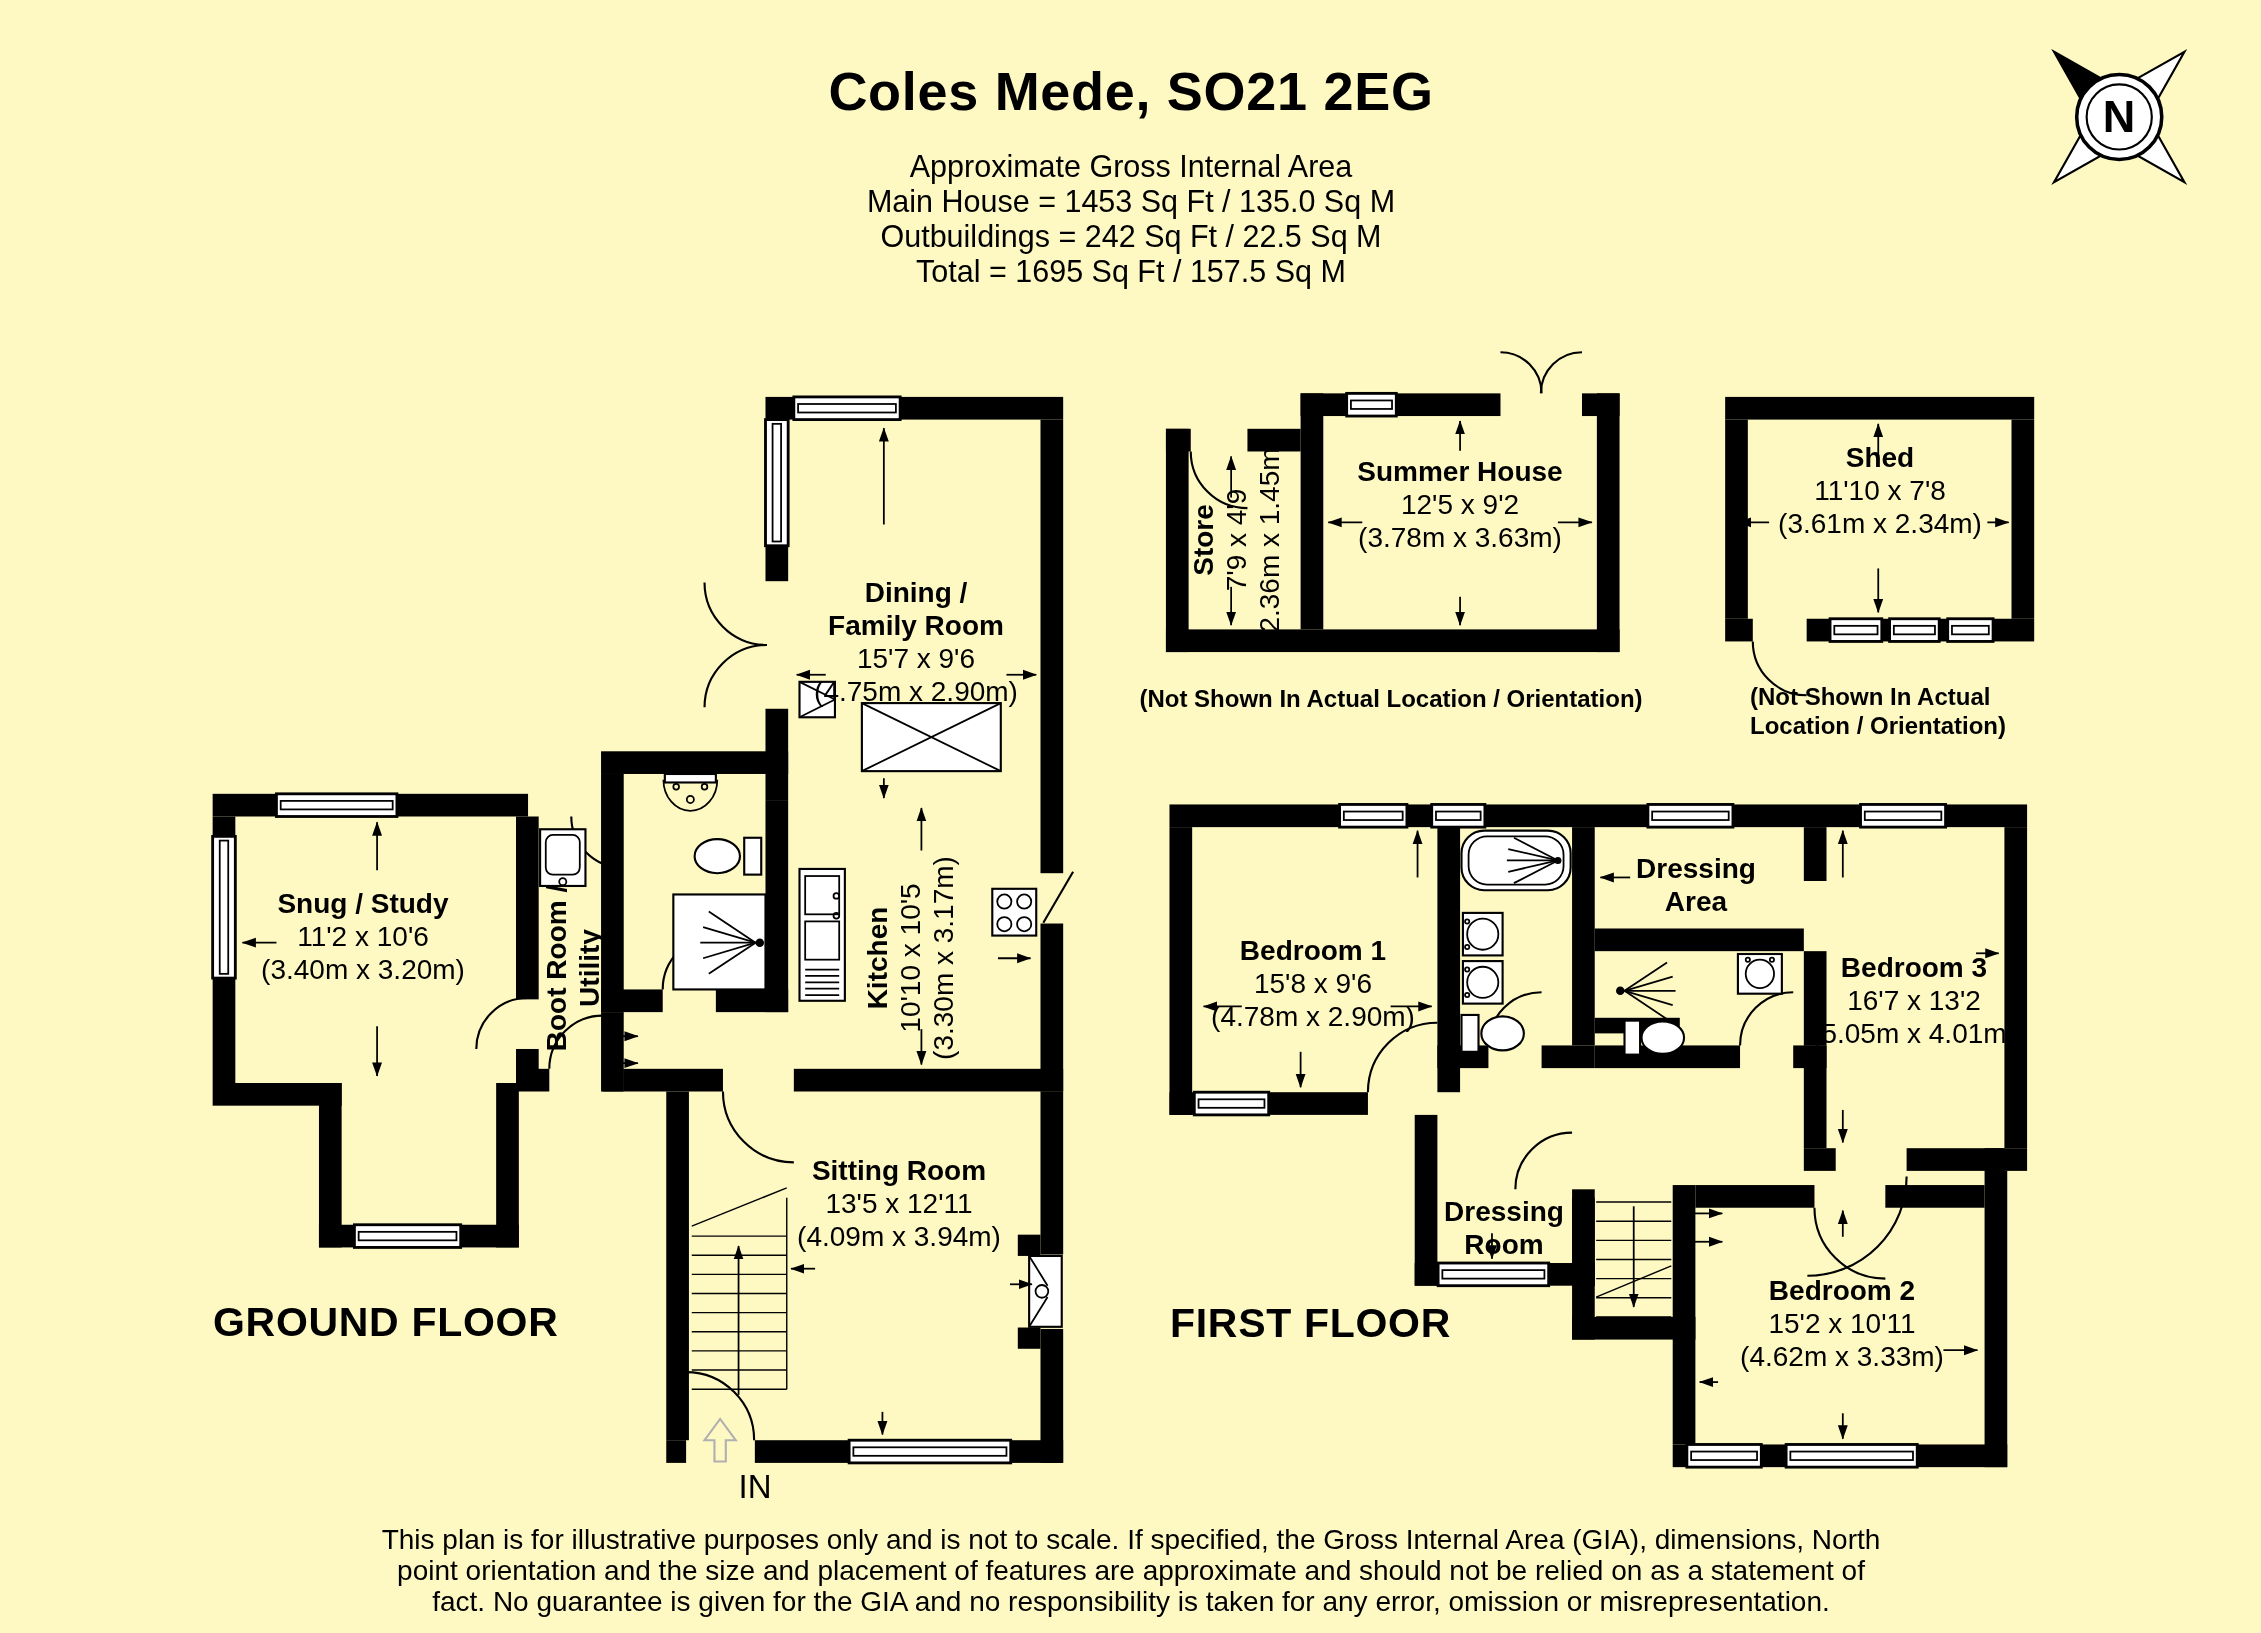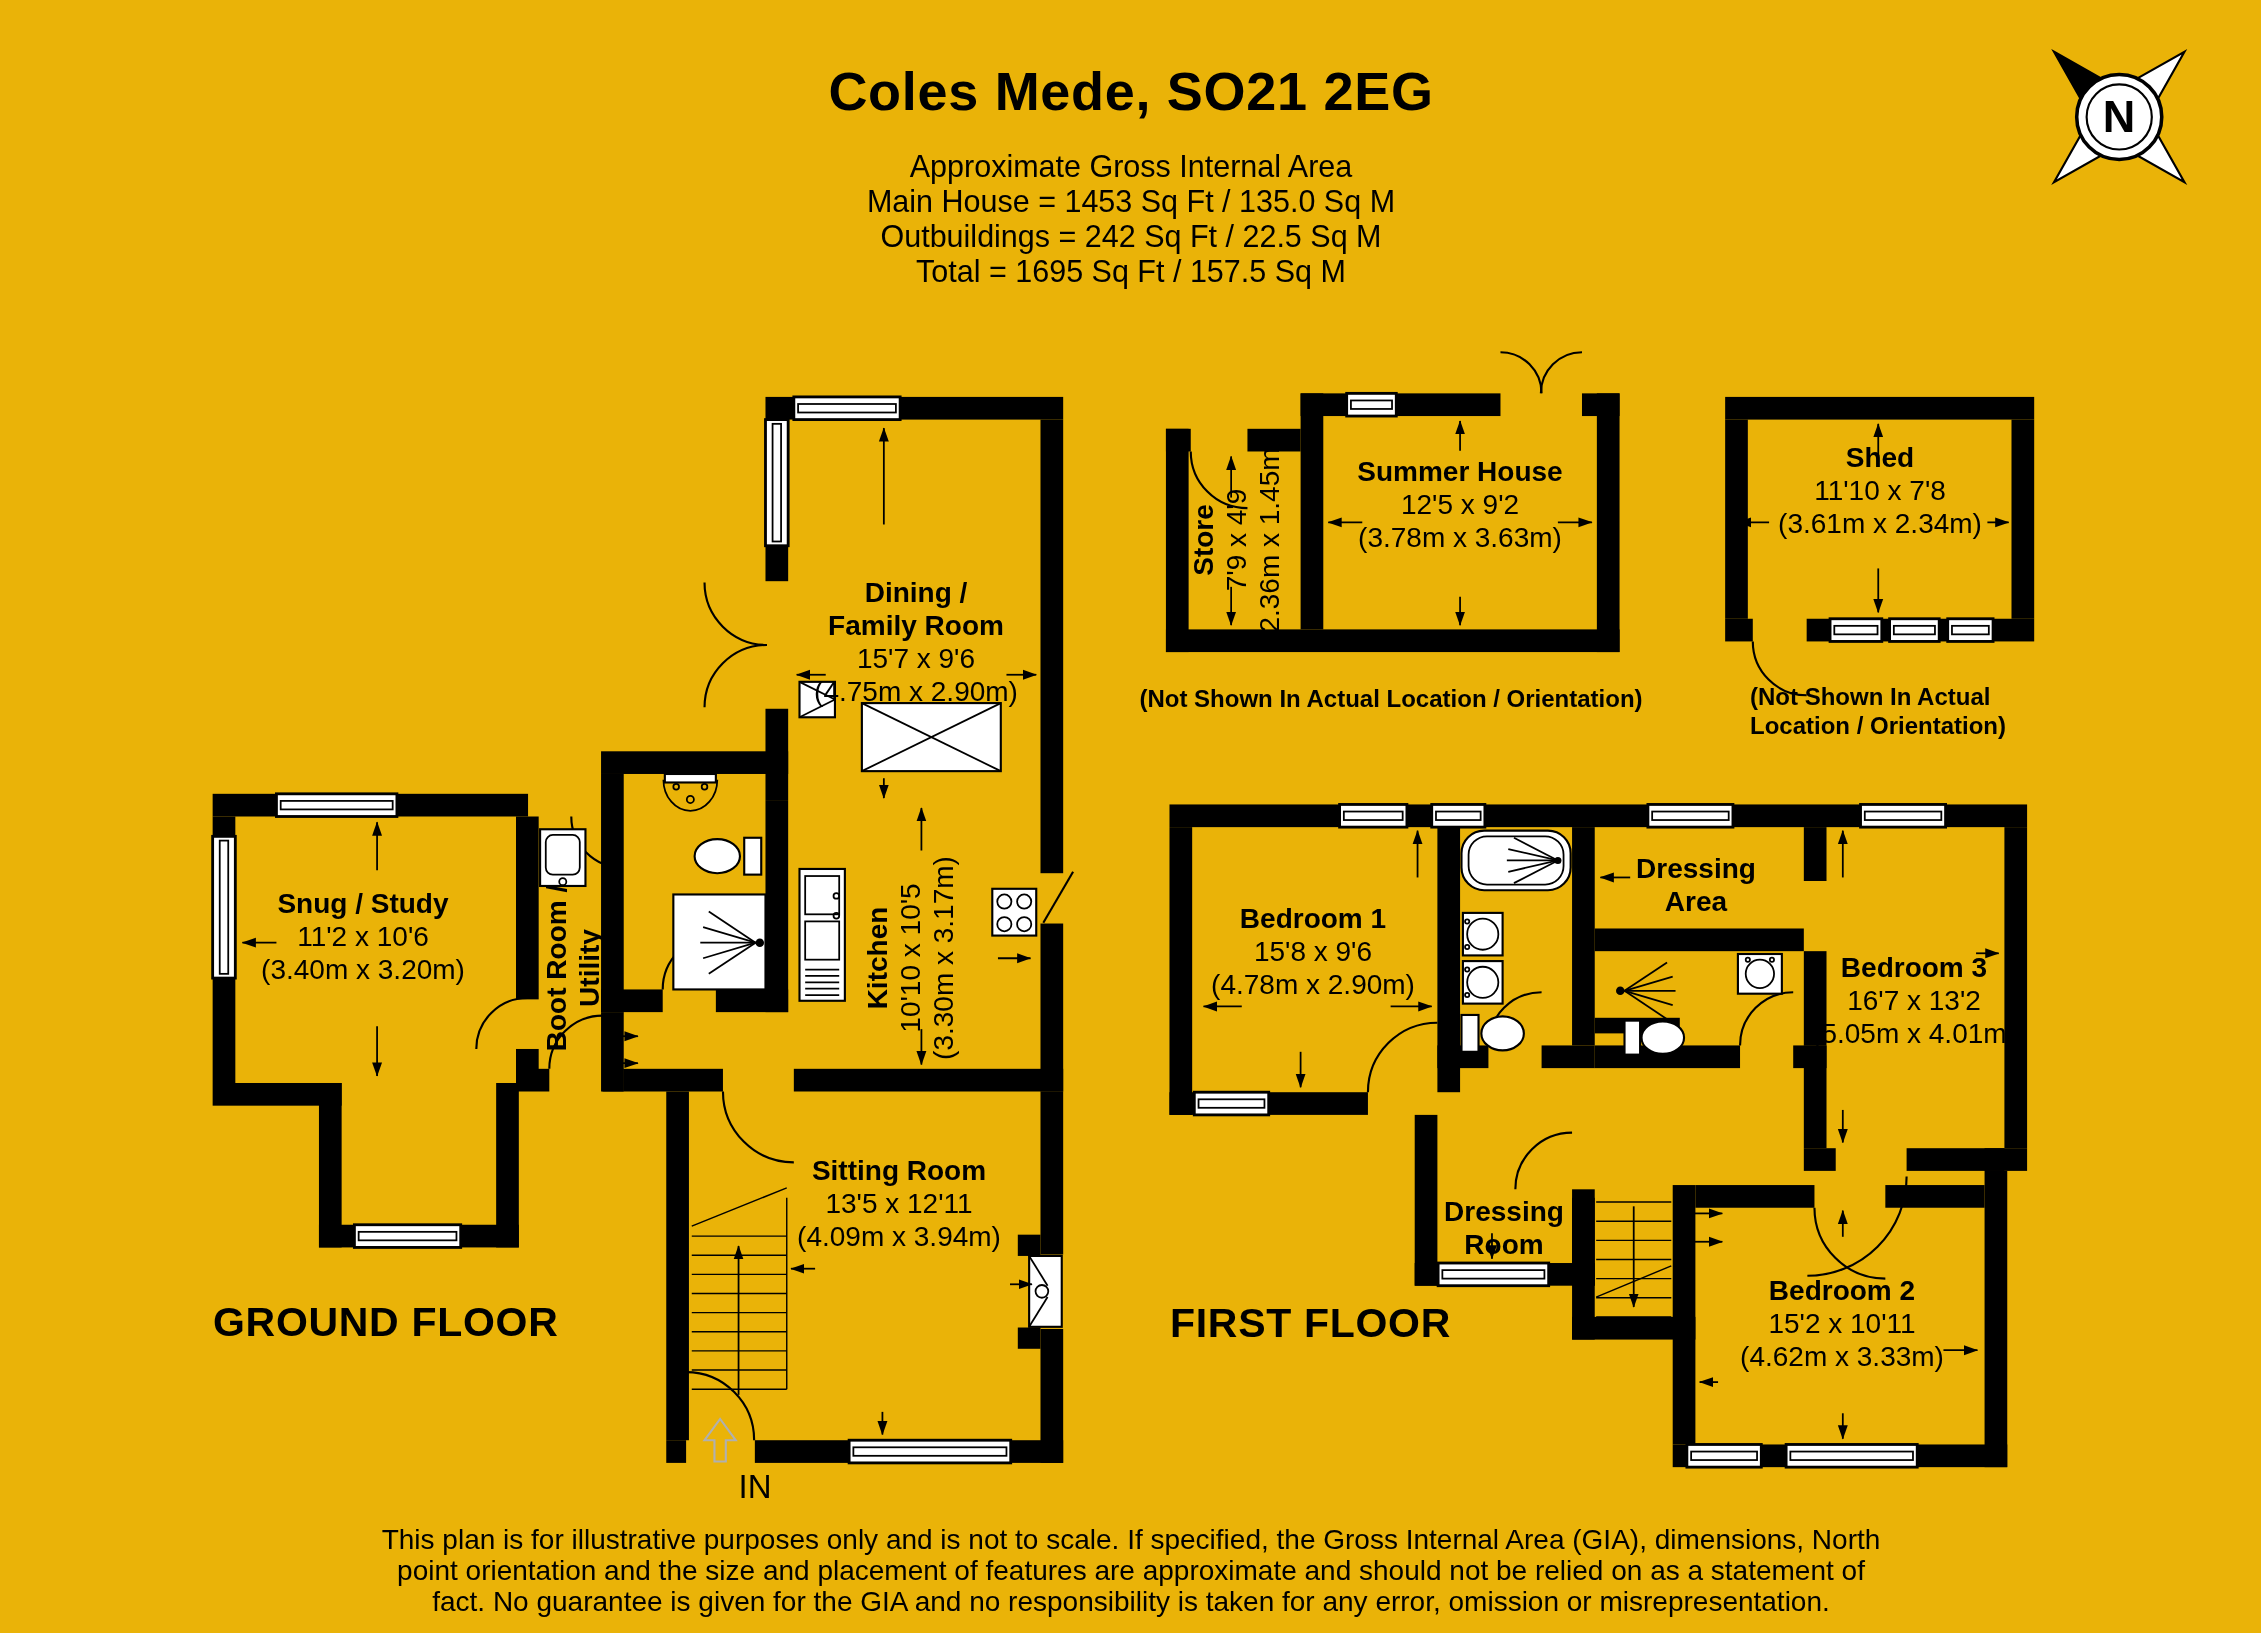--- a/index.html
+++ b/index.html
@@ -1,16 +1,16 @@
 <!DOCTYPE html>
 <html style="font-size:11.3px"><head>
 <meta charset="utf-8">
 <style>
   html,body{margin:0;padding:0;background:#fff;}
-  #page{position:relative;width:2261px;height:1633px;background:#eab308;
+  #page{position:relative;width:2261px;height:1633px;background:#fef9c3;
         font-family:"Liberation Sans","DejaVu Sans",sans-serif;color:#000;overflow:hidden;}
   #plan-svg{position:absolute;left:0;top:0;width:2261px;height:1633px;}
   .w{fill:#000;}
   .win{fill:#fff;stroke:#000;stroke-width:4;}
   .wini{fill:#fff;stroke:#000;stroke-width:2.5;}
   .dr{fill:none;stroke:#000;stroke-width:3;}
   .fx{fill:#fff;stroke:#000;stroke-width:3;}
   .fxl{fill:none;stroke:#000;stroke-width:2.5;}
   .d{stroke:#000;stroke-width:2.5;marker-end:url(#ah);}
   .t{stroke:#000;stroke-width:2;fill:none;}
@@ -457,21 +457,21 @@
   <span>10'10 x 10'5</span><br>
   <span>(3.30m x 3.17m)</span>
 </div>
 
 <div class="lbl" style="left:899px;top:1204px">
   <span class="nm">Sitting Room</span><br>
   <span>13'5 x 12'11</span><br>
   <span>(4.09m x 3.94m)</span>
 </div>
 
-<div class="lbl" style="left:1313px;top:952px">
+<div class="lbl" style="left:1313px;top:984px">
   <span class="nm">Bedroom 1</span><br>
   <span>15'8 x 9'6</span><br>
   <span>(4.78m x 2.90m)</span>
 </div>
 
 <div class="lbl" style="left:1696px;top:885px">
   <span class="nm">Dressing</span><br>
   <span class="nm">Area</span>
 </div>
 

